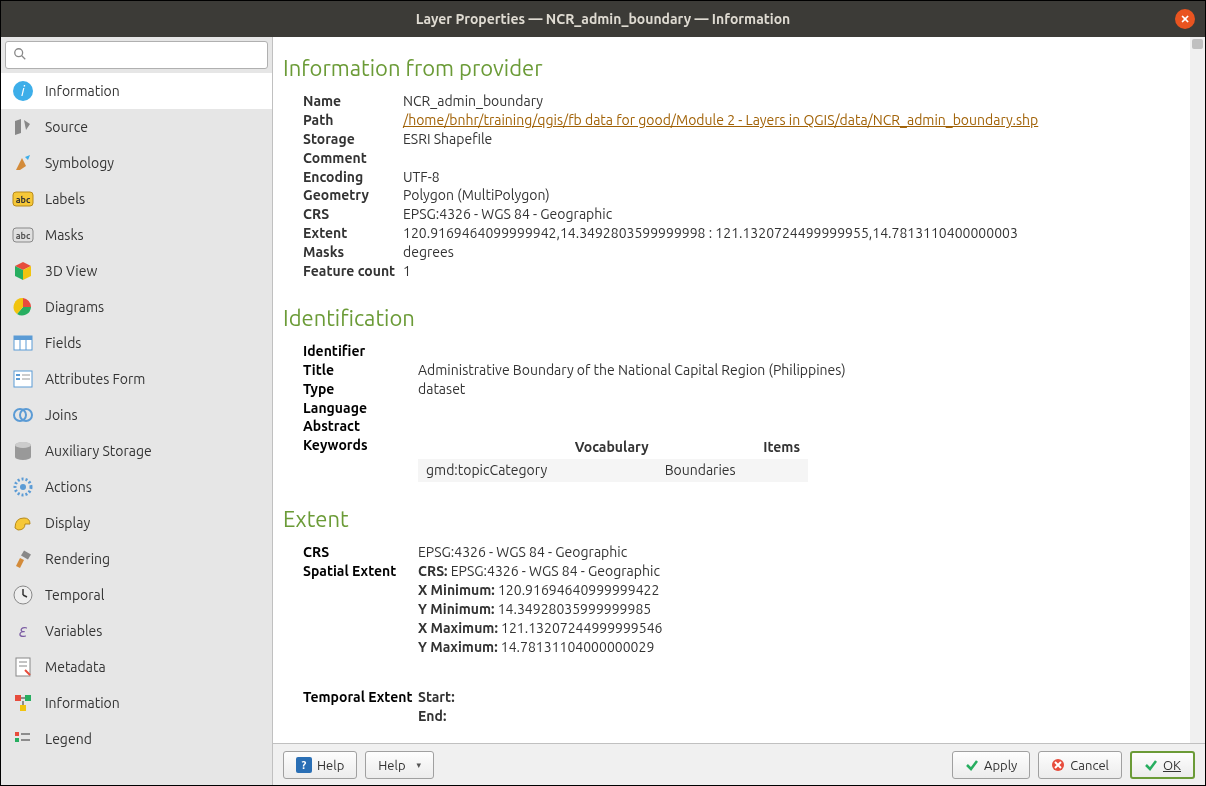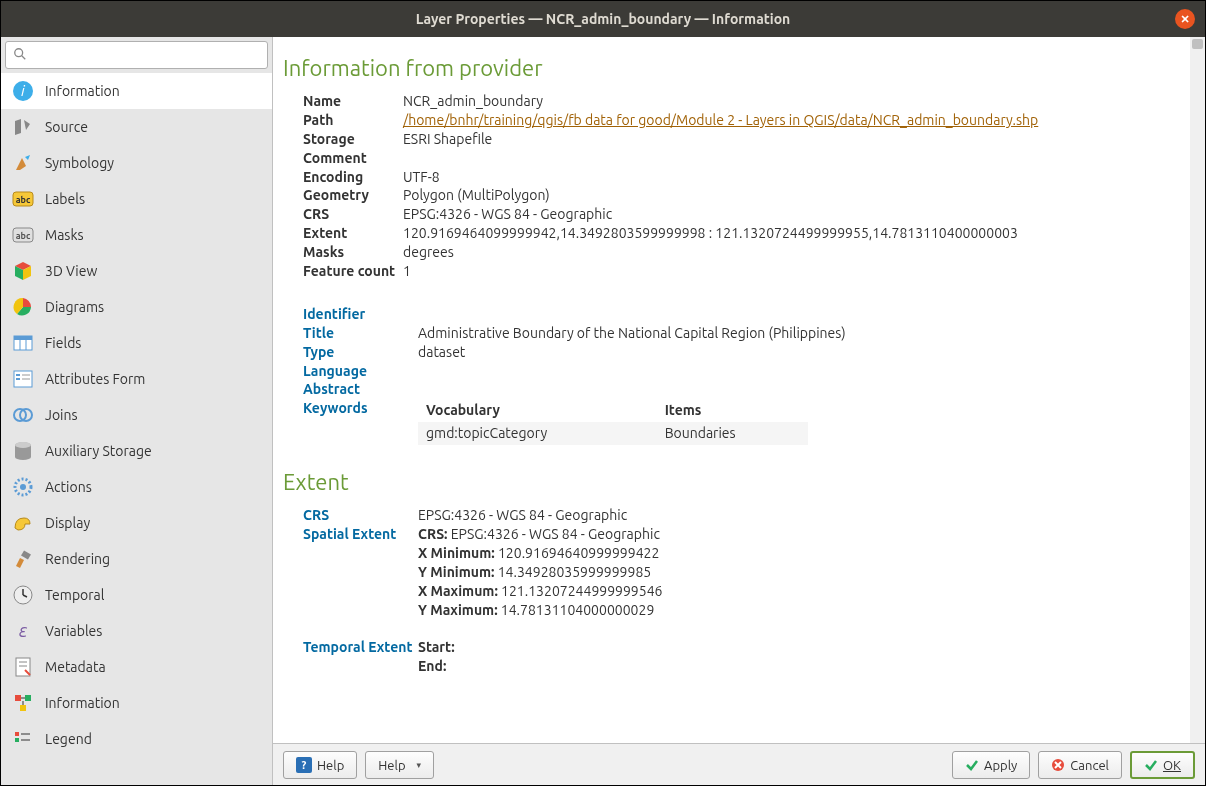--- a/index.html
+++ b/index.html
@@ -16,26 +16,26 @@
 .nav-list { flex: 1; overflow-y: auto; }
 .nav-item { display: flex; align-items: center; height: 36px; padding: 0 10px; gap: 10px; font-size: 14px; color: #333; cursor: pointer; }
 .nav-item.active { background: #fff; }
 .nav-icon { width: 24px; height: 24px; display: flex; align-items: center; justify-content: center; flex-shrink: 0; }
 .content { flex: 1; display: flex; flex-direction: column; overflow: hidden; }
 .info-scroll { flex: 1; overflow-y: auto; background: #fff; padding: 10px 18px 16px 10px; position: relative; }
 .section-h { font-size: 22px; font-weight: 400; color: #6b9b37; margin: 8px 0 12px 0; }
 .info-table { margin-left: 20px; margin-bottom: 24px; font-size: 14px; }
 .info-row { display: flex; line-height: 1.35; }
 .info-label { width: 100px; font-weight: 700; color: #333; flex-shrink: 0; }
-.info-label-w { width: 115px; font-weight: 700; color: #0369a1; flex-shrink: 0; }
+.info-label-w { width: 115px; font-weight: 700; color: #000000; flex-shrink: 0; }
 .info-val { color: #333; }
 .info-val a, .link { color: #a16207; text-decoration: underline; cursor: pointer; }
 .sub-b { font-weight: 700; }
 .keywords-table { width: 390px; border-collapse: collapse; font-size: 14px; }
-.keywords-table th { font-weight: 700; text-align: left; padding: 2px 8px; background: #fff; }
+.keywords-table th { font-weight: 700; text-align: right; padding: 2px 8px; background: #fff; }
 .keywords-table td { padding: 2px 8px; background: #f5f5f5; }
 .scrollbar-stub { position: absolute; right: 0; top: 0; width: 15px; height: 100%; background: #f0f0f0; }
 .scrollbar-thumb { position: absolute; right: 2px; top: 2px; width: 11px; height: 10px; background: #c0c0c0; border-radius: 2px; }
 .footer { height: 42px; background: #f0f0f0; border-top: 1px solid #c0c0c0; display: flex; align-items: center; padding: 0 10px; gap: 8px; }
 .btn { height: 28px; padding: 0 12px; border: 1px solid #a0a0a0; border-radius: 3px; background: linear-gradient(#fdfdfd,#ececec); display: inline-flex; align-items: center; gap: 5px; font-size: 13px; cursor: pointer; color: #333; }
 .btn.primary { border: 2px solid #6b9b37; }
 .btn .caret { margin-left: 6px; font-size: 9px; color: #555; }
 .spacer { flex: 1; }
 .btn-ico { width: 14px; height: 14px; display: inline-flex; align-items: center; justify-content: center; }
 .ico-help { background:#2a6fb5; color:#fff; border-radius:2px; font-size:11px; font-weight:bold; width:16px; height:16px; }
@@ -295,20 +295,21 @@
           <div class="info-row">
               <div class="info-label">Masks</div>
               <div class="info-val">degrees</div>
             </div>
           <div class="info-row">
               <div class="info-label">Feature count</div>
               <div class="info-val">1</div>
             </div>
         </div>
 
+        <h2 class="section-h">Identification</h2>
         <div class="info-table">
           <div class="info-row">
               <div class="info-label-w">Identifier</div>
               <div class="info-val"></div>
             </div>
           <div class="info-row">
               <div class="info-label-w">Title</div>
               <div class="info-val">Administrative Boundary of the National Capital Region (Philippines)</div>
             </div>
           <div class="info-row">
@@ -351,21 +352,21 @@
           <div class="info-row">
               <div class="info-label-w">Spatial Extent</div>
             <div class="info-val">
               <div><span class="sub-b">CRS:</span><span> EPSG:4326 - WGS 84 - Geographic</span></div>
               <div><span class="sub-b">X Minimum:</span><span> 120.91694640999999422</span></div>
               <div><span class="sub-b">Y Minimum:</span><span> 14.34928035999999985</span></div>
               <div><span class="sub-b">X Maximum:</span><span> 121.13207244999999546</span></div>
               <div><span class="sub-b">Y Maximum:</span><span> 14.78131104000000029</span></div>
             </div>
           </div>
-          <div class="info-row" style="margin-top:19px">
+          <div class="info-row" style="margin-top:32px">
               <div class="info-label-w">Temporal Extent</div>
             <div class="info-val">
               <div><span class="sub-b">Start:</span></div>
               <div><span class="sub-b">End:</span></div>
             </div>
           </div>
         </div>
       </div>
 
       <div class="footer">

